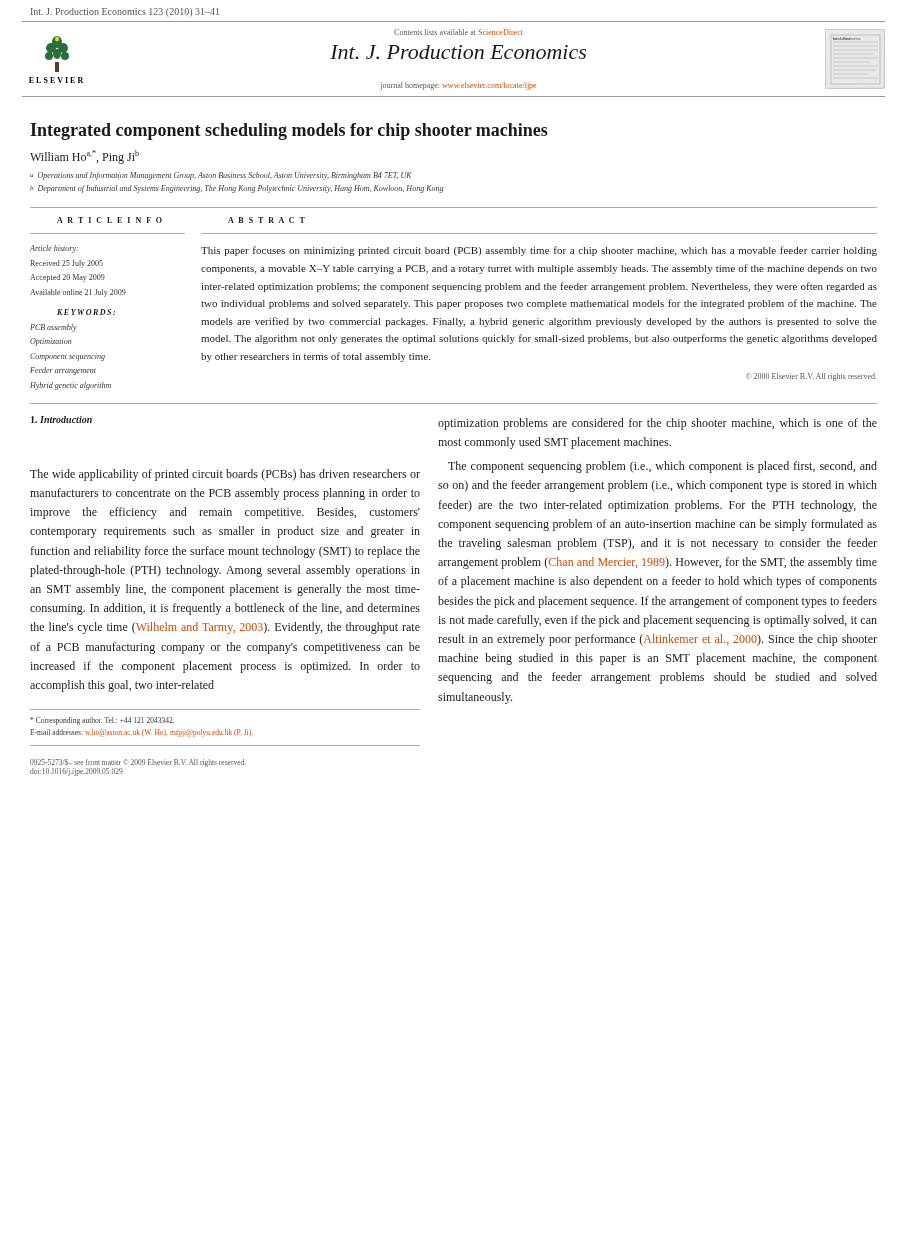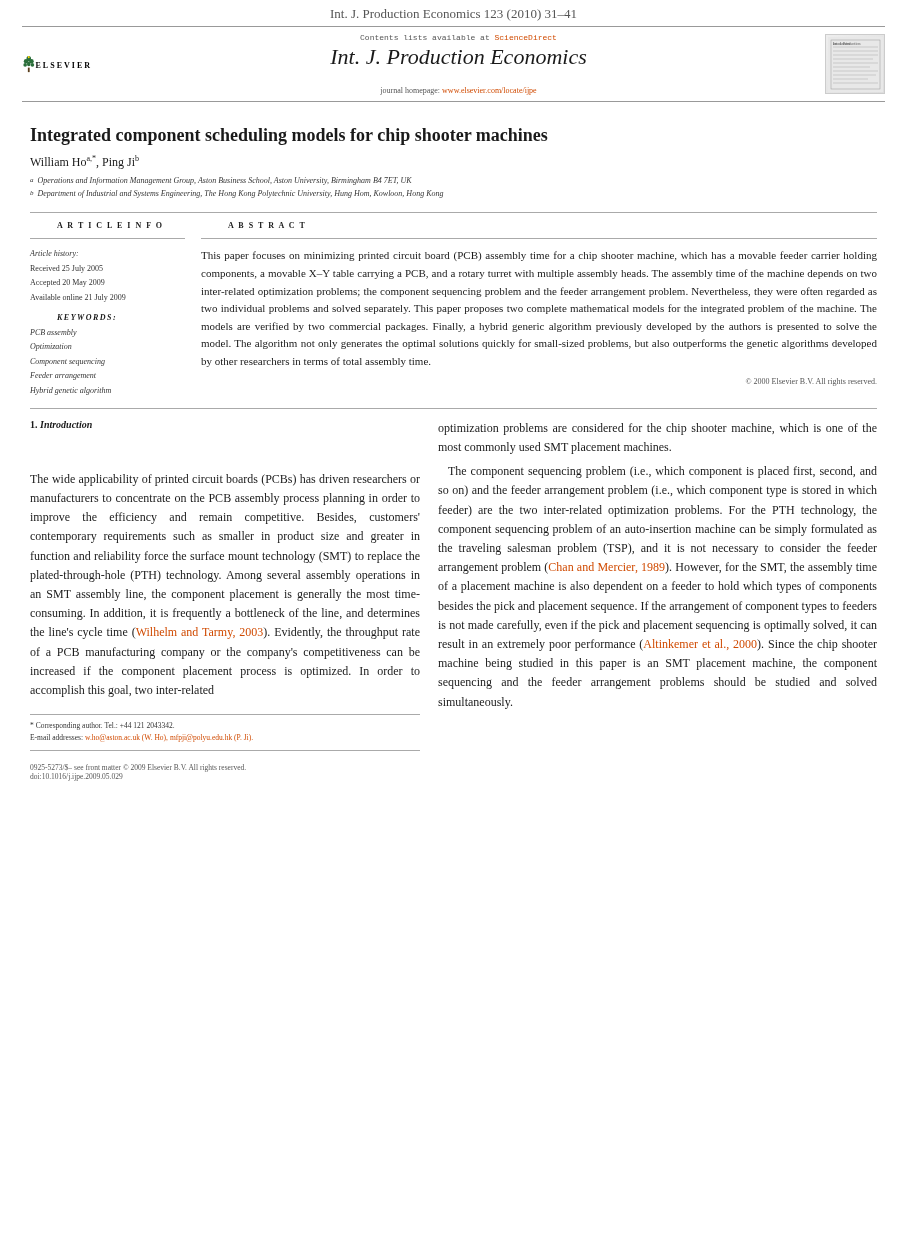--- a/index.html
+++ b/index.html
@@ -14,22 +14,22 @@
 
     .page {
       width: 907px;
       min-height: 1238px;
       background: #fff;
       padding: 0;
     }
 
     
     .top-bar {
-      text-align: center;
-      font-size: 13px;
+      text-align: left;
+      font-size: 10px;
       color: #555;
       padding: 6px 30px 4px 30px;
       border-bottom: none;
     }
 
     
     .journal-header {
       border-top: 1.5px solid #999;
       border-bottom: 1.5px solid #999;
       margin: 0 22px;
@@ -41,21 +41,20 @@
 
     .journal-header-center {
       flex: 1;
       text-align: center;
     }
 
     .sciencedirect-line {
       font-size: 8px;
       color: #555;
       margin-bottom: 2px;
-      font-family: Liberation Mono, monospace;
     }
 
     .journal-title-main {
       font-size: 22px;
       font-family: "Times New Roman", serif;
       font-style: italic;
       color: #1a1a1a;
       line-height: 1.2;
     }
 
@@ -278,21 +277,21 @@
 <body>
 
 <div class="page">
 
   <div class="top-bar">
     <span>Int. J. Production Economics 123 (2010) 31–41</span>
   </div>
 
   <div class="journal-header">
 
-    <div style="display:flex; flex-direction:row; align-items:center; width:70px;">
+    <div style="display:flex; flex-direction:column; align-items:center; width:70px;">
       <svg class="elsevier-tree" viewBox="0 0 30 40" width="30" height="40">
 
         <ellipse cx="15" cy="8" rx="5" ry="6" fill="#2a6e3a"></ellipse>
         <ellipse cx="9" cy="14" rx="5" ry="5" fill="#2a6e3a"></ellipse>
         <ellipse cx="21" cy="14" rx="5" ry="5" fill="#2a6e3a"></ellipse>
         <ellipse cx="7" cy="22" rx="4" ry="4" fill="#2a6e3a"></ellipse>
         <ellipse cx="23" cy="22" rx="4" ry="4" fill="#2a6e3a"></ellipse>
         <ellipse cx="15" cy="20" rx="4" ry="5" fill="#2a6e3a"></ellipse>
         <rect x="13" y="28" width="4" height="10" fill="#5a3e1b"></rect>
         <ellipse cx="15" cy="5" rx="2" ry="2.5" fill="#ffd700"></ellipse>

